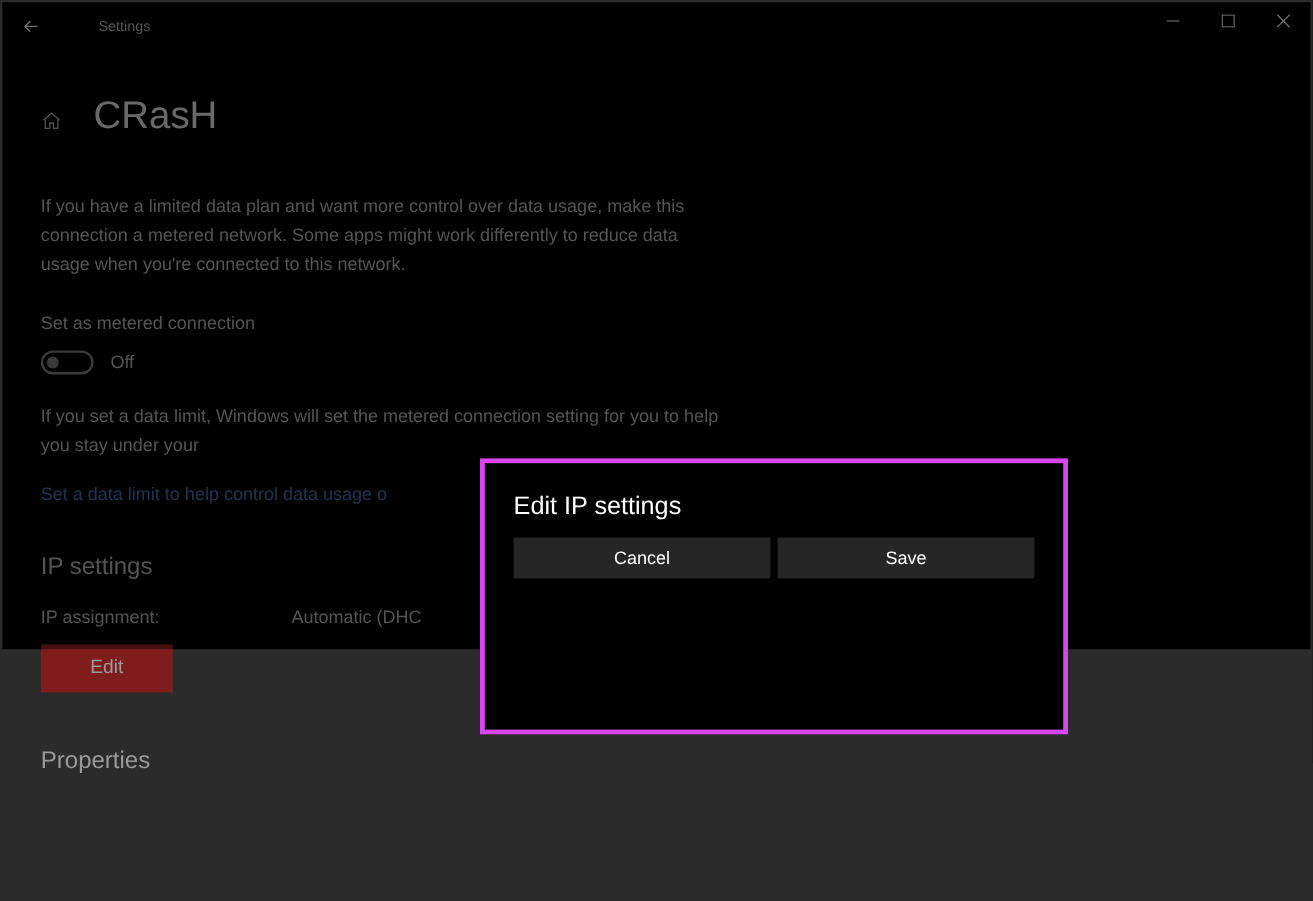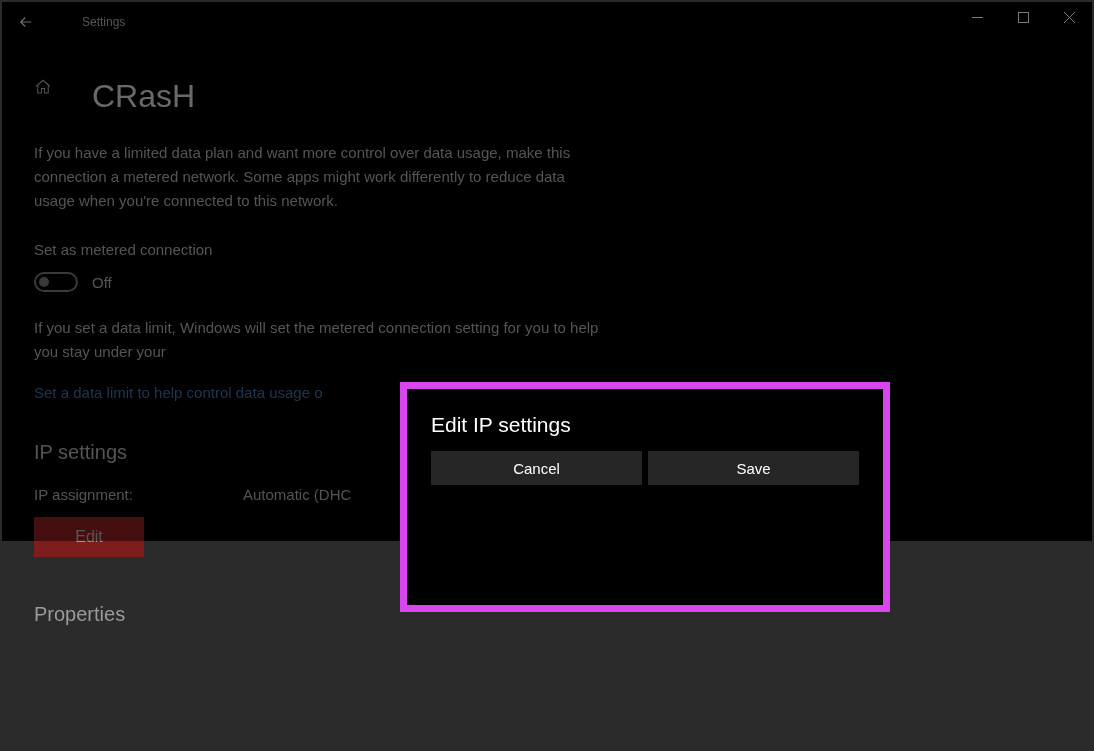--- a/index.html
+++ b/index.html
@@ -10,39 +10,39 @@
 
     
     .title-bar { height: 40px; display: flex; align-items: center; color: #b8b8b8; position: relative; }
     .back-btn { width: 48px; height: 40px; display: flex; align-items: center; justify-content: center; color: #c8c8c8; }
     .app-title { font-size: 12px; color: #9a9a9a; margin-left: 32px; }
     .win-controls { position: absolute; right: 0; top: 0; display: flex; }
     .win-btn { width: 46px; height: 30px; display: flex; align-items: center; justify-content: center; color: #ddd; }
 
     
     .content { padding: 22px 32px; color: #d0d0d0; }
-    .heading-row { display: flex; align-items: flex-start; gap: 40px; margin-top: 14px; margin-bottom: 26px; }
+    .heading-row { display: flex; align-items: flex-end; gap: 26px; margin-top: 14px; margin-bottom: 46px; }
     h1 { font-weight: 400; font-size: 32px; color: #c0c0c0; }
     .home-icon { color: #9a9a9a; }
     .desc { color: #9a9a9a; font-size: 15px; line-height: 1.6; max-width: 570px; margin-bottom: 28px; }
     .label { color: #9a9a9a; font-size: 15px; margin-bottom: 14px; }
 
     .toggle-row { display: flex; align-items: center; gap: 14px; margin-bottom: 24px; }
     .toggle { width: 44px; height: 20px; border: 2px solid #6a6a6a; border-radius: 20px; position: relative; }
     .toggle-knob { width: 10px; height: 10px; background: #6a6a6a; border-radius: 50%; position: absolute; left: 3px; top: 3px; }
     .toggle-label { color: #9a9a9a; font-size: 15px; }
 
     .link { color: #3a6090; font-size: 15px; display: block; margin-top: 20px; margin-bottom: 40px; }
 
     h2 { font-weight: 400; font-size: 20px; color: #9a9a9a; margin-bottom: 22px; margin-top: 30px; }
     .assign-row { display: flex; gap: 110px; font-size: 15px; color: #9a9a9a; margin-bottom: 14px; }
     .edit-btn { width: 110px; height: 40px; background: #7f1d1d; color: #9a9a9a; border: none; font-size: 16px; }
 
     
-    .dialog { position: absolute; left: 398px; top: 380px; width: 490px; height: 230px; border: 7px solid #d946ef; background: #000; z-index: 10; padding: 24px; }
+    .dialog { position: absolute; left: 398px; top: 380px; width: 490px; height: 230px; border: 4px solid #d946ef; background: #000; z-index: 10; padding: 24px; }
     .dialog-title { color: #fff; font-size: 21px; font-weight: 400; margin-bottom: 14px; }
     .opt { height: 40px; display: flex; align-items: center; padding: 0 12px; font-size: 15px; color: #fff; }
     .opt-selected { background: #0d3256; border-top: 1px solid #3a3a3a; }
     .opt-manual-wrap { border: 3px solid #ef0000; margin-top: 2px; }
     .opt-manual { background: #303030; }
     .dialog-buttons { display: flex; gap: 6px; margin-top: 8px; }
     .dlg-btn { flex: 1; height: 34px; background: #262626; color: #fff; border: none; font-size: 15px; }
   </style>
 </head>
 <body>

